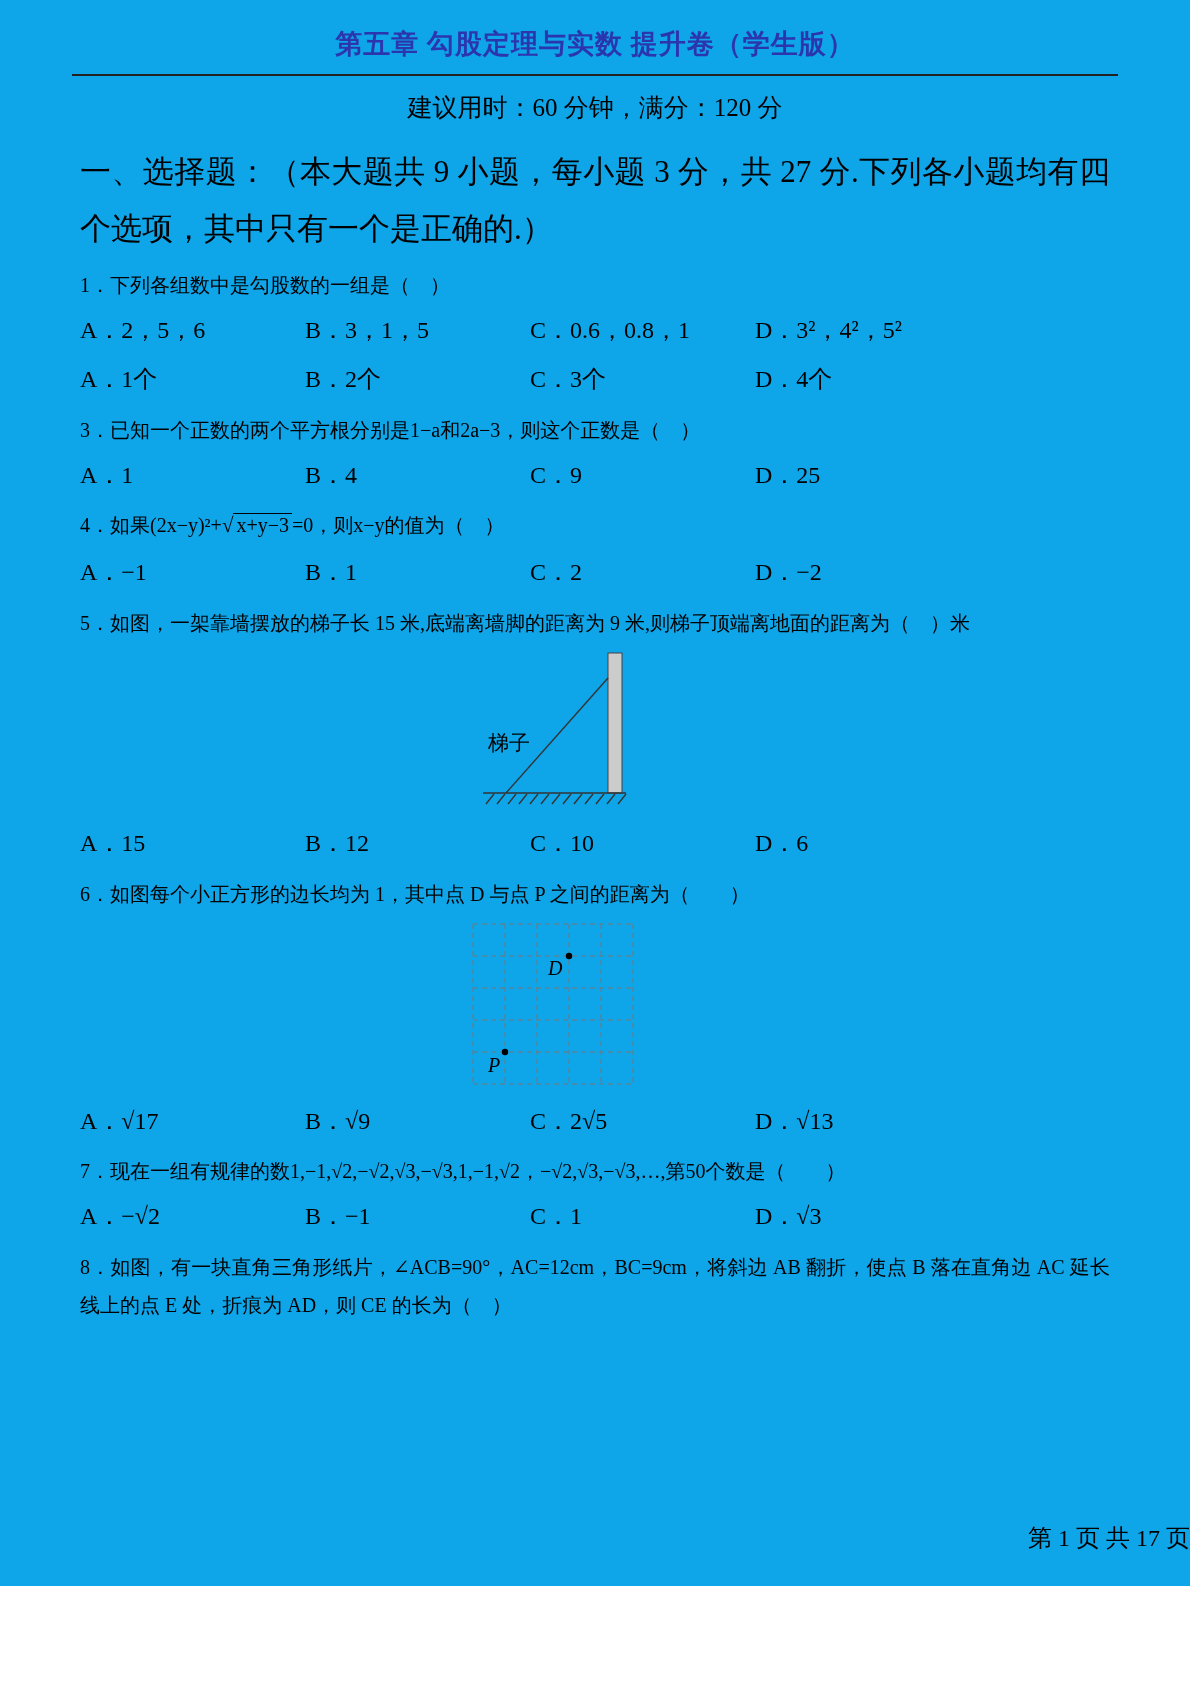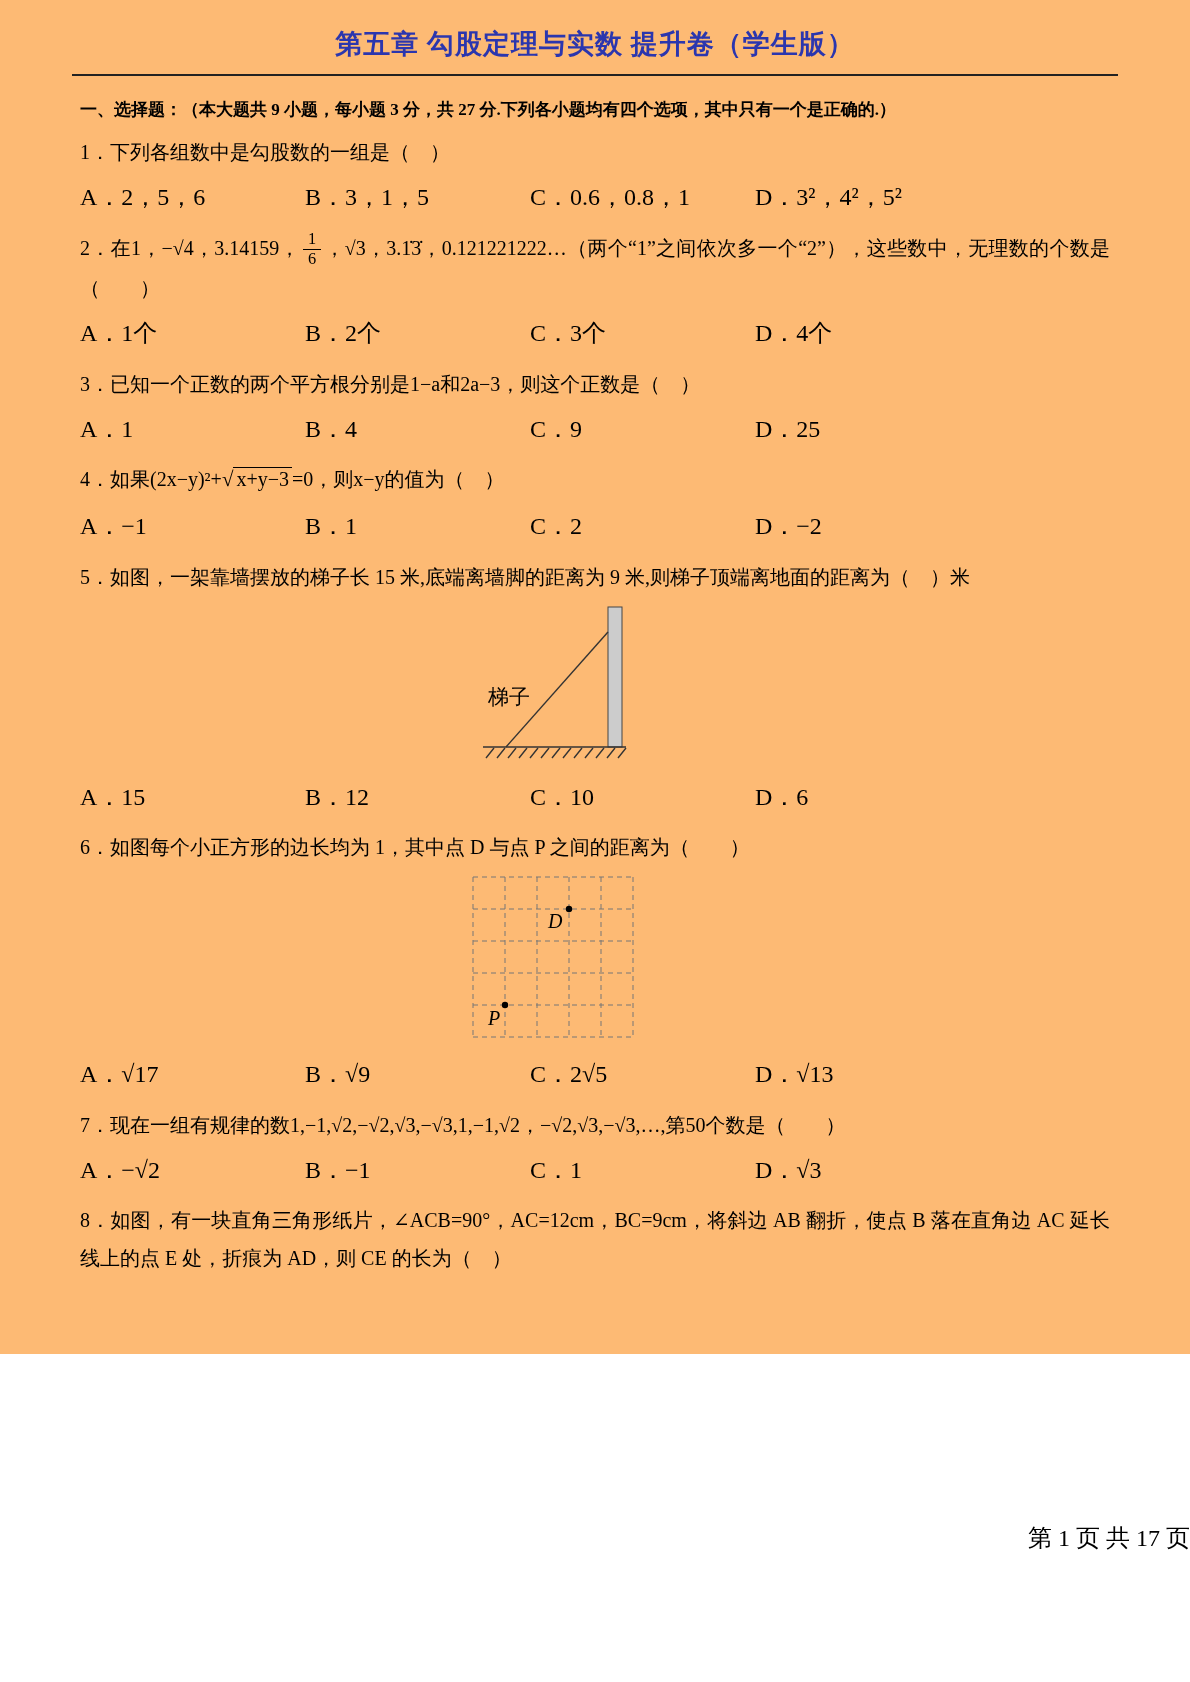--- a/index.html
+++ b/index.html
@@ -5,40 +5,40 @@
   :root { --accent: #2b36ae; }
   * { box-sizing: border-box; }
   html, body { margin: 0; padding: 0; }
   body {
     width: 1190px; height: 1682px;
     background: #ffffff;
     font-family: "Liberation Serif", "DejaVu Serif", serif;
     color: #000;
     overflow: hidden;
   }
-  .page { position: relative; width: 1190px; height: 1354px; background: #fdba74; }
+  .page { position: relative; width: 1190px; height: 1586px; background: #0ea5e9; }
   .title {
     margin: 0; padding-top: 26px;
     text-align: center;
     font-size: 27px; font-weight: bold;
     color: var(--accent, #2b36ae);
     letter-spacing: 1px;
   }
   .rule {
     border: none; border-top: 2px solid #222;
     margin: 12px 72px 0 72px;
   }
   .subtitle {
     margin: 14px 80px 0 80px;
     text-align: center;
     font-size: 25px; line-height: 1.4;
   }
   .section-heading {
     margin: 18px 80px 0 80px;
-    font-size: 17px; font-weight: bold;
+    font-size: 31px; font-weight: normal;
     line-height: 1.85; text-align: justify;
   }
   .q {
     margin: 8px 80px 0 80px;
     font-size: 20px; line-height: 1.9;
     text-align: justify;
   }
   .opts {
     display: grid;
     grid-template-columns: 225px 225px 225px 1fr;
@@ -74,31 +74,31 @@
     text-align: right; font-size: 24px;
   }
 </style>
 </head>
 <body>
 
 <div class="page">
 
   <h1 class="title">第五章 勾股定理与实数 提升卷（学生版）</h1>
   <hr class="rule">
+  <p class="subtitle">建议用时：60 分钟，满分：120 分</p>
   <p class="section-heading">一、选择题：（本大题共 9 小题，每小题 3 分，共 27 分.下列各小题均有四个选项，其中只有一个是正确的.）</p>
 
   <p class="q">1．下列各组数中是勾股数的一组是（　）</p>
   <div class="opts">
     <span>A．2，5，6</span>
     <span>B．3，1，5</span>
     <span>C．0.6，0.8，1</span>
     <span>D．3²，4²，5²</span>
   </div>
 
-  <p class="q"><span>2．在1，−√4，3.14159，</span><span class="frac"><span class="num">1</span><span class="den">6</span></span><span>，√3，3.1̇3̇，0.121221222…（两个“1”之间依次多一个“2”），这些数中，无理数的个数是（　　）</span></p>
   <div class="opts">
     <span>A．1个</span>
     <span>B．2个</span>
     <span>C．3个</span>
     <span>D．4个</span>
   </div>
 
   <p class="q">3．已知一个正数的两个平方根分别是1−a和2a−3，则这个正数是（　）</p>
   <div class="opts">
     <span>A．1</span>

